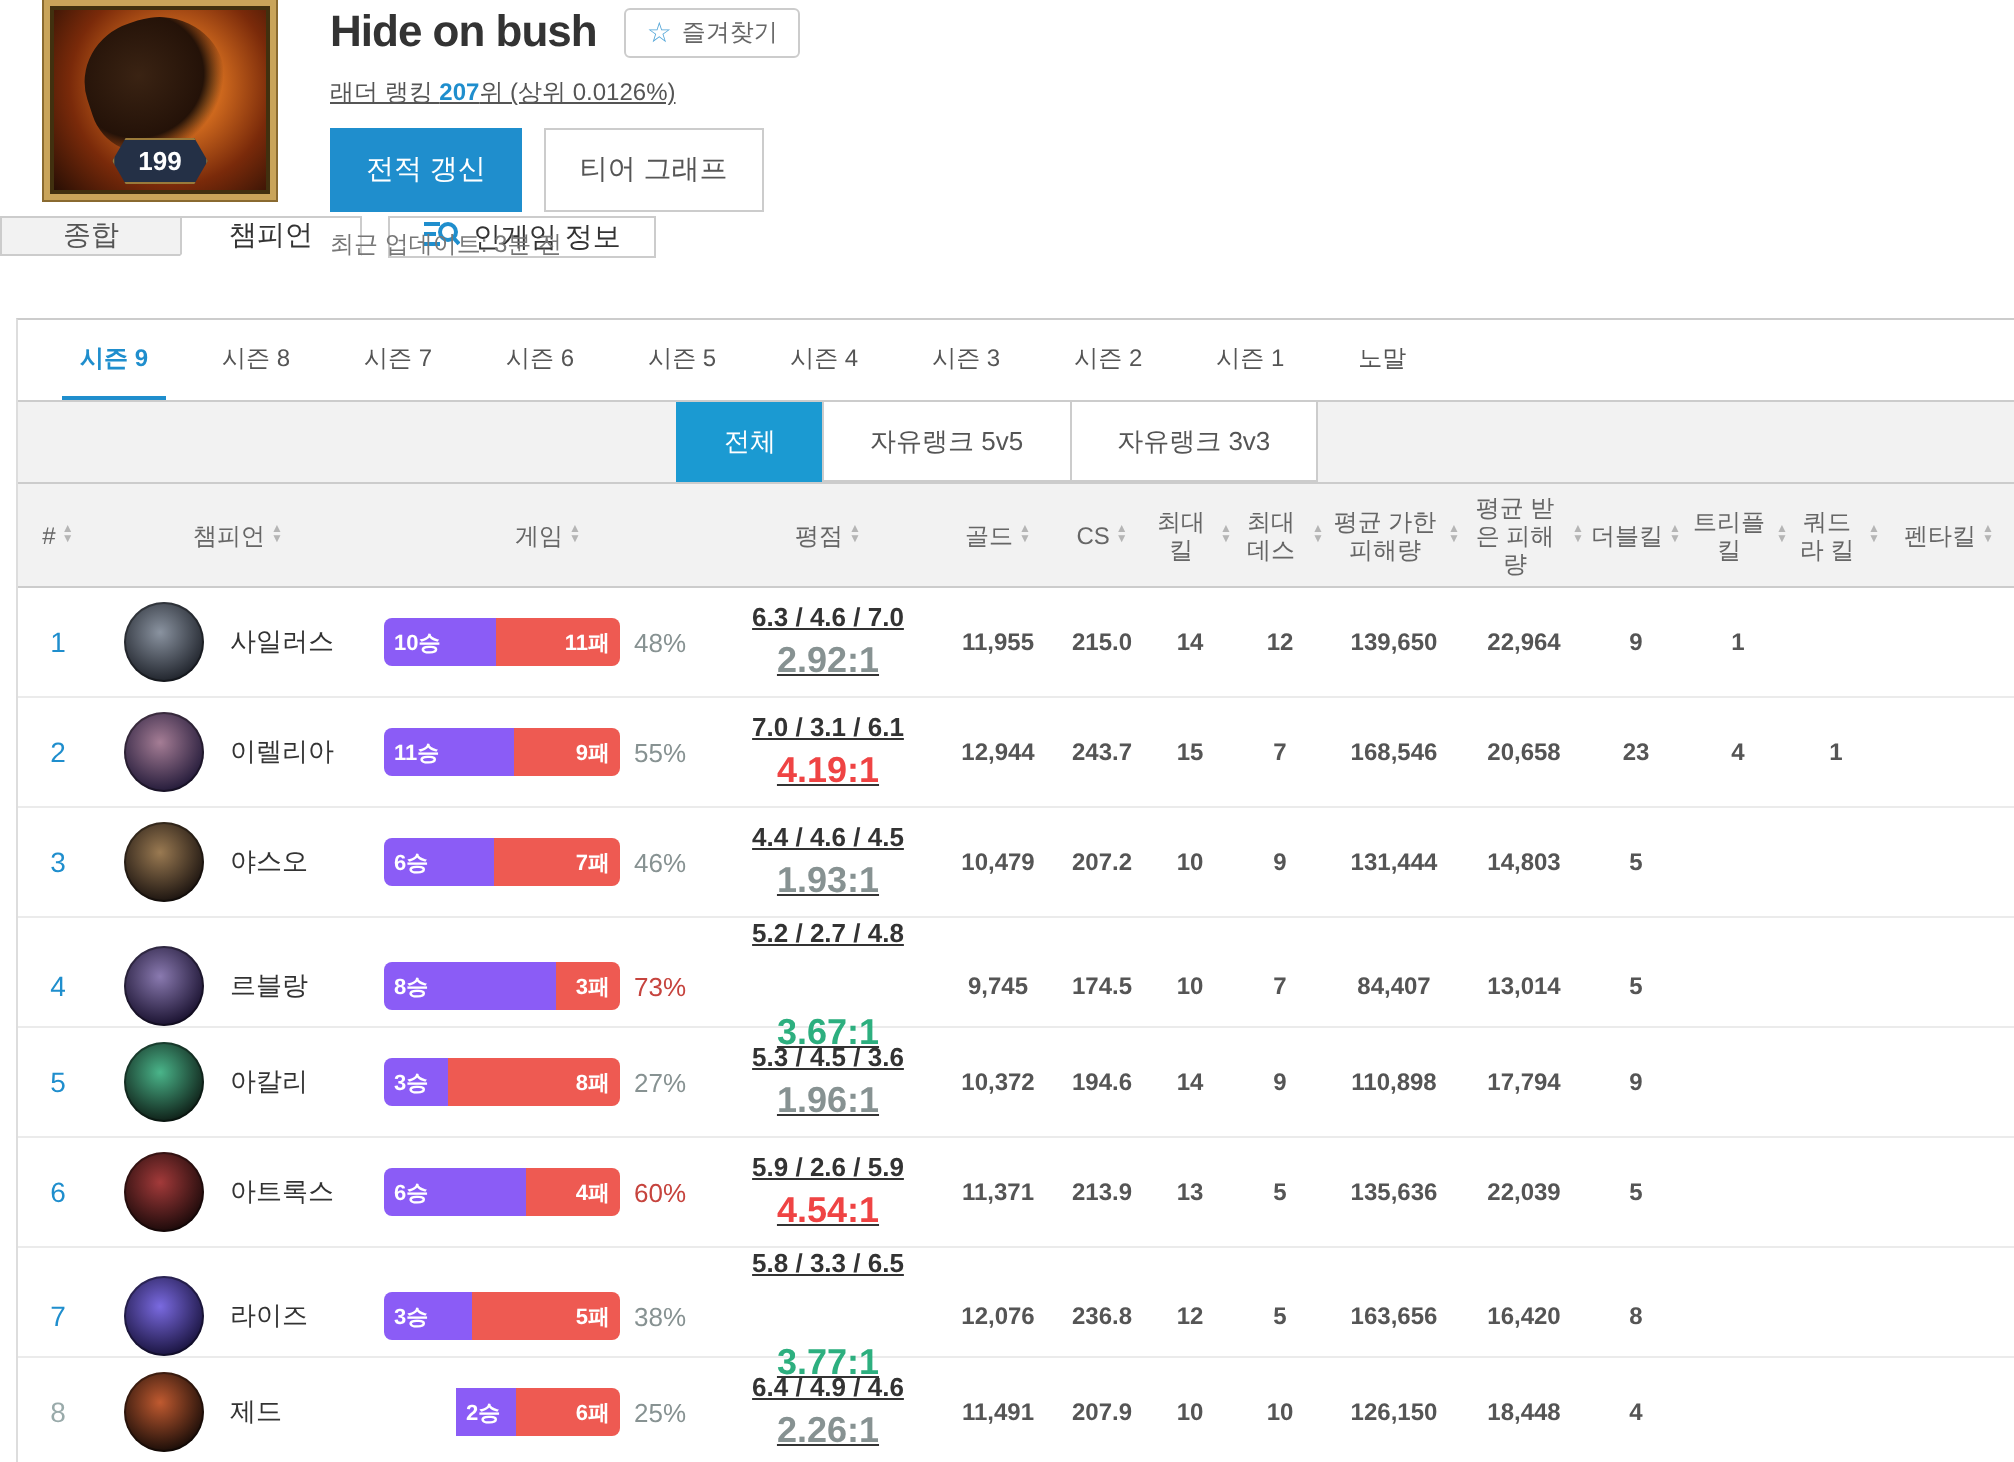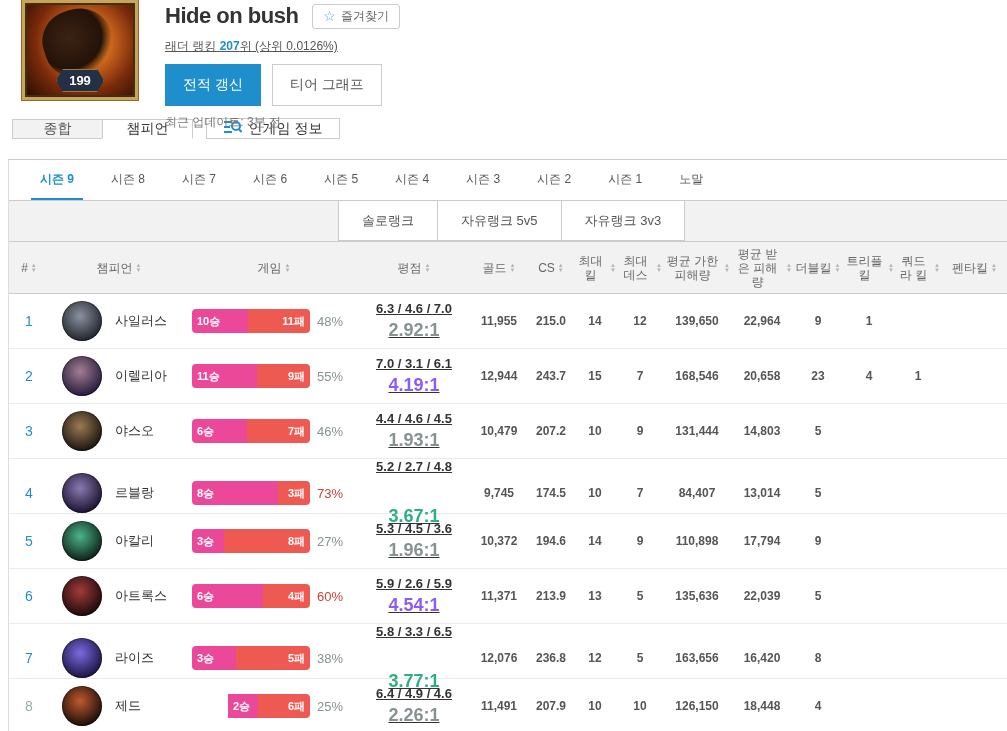--- a/index.html
+++ b/index.html
@@ -26,21 +26,21 @@
   .fav-btn .star { color:#53a6d8; font-size:14px; line-height:1; }
   .rank-line { margin-top:9px; font-size:12px; color:#555;text-decoration:underline; }
   .rank-line b { color:#1f8ecd; }
   .btn-row { margin-top:9px; display:flex; gap:11px; }
   .btn { font-size:14px; padding:11px 17px; cursor:pointer; }
   .btn-blue { background:#1f8ecd; border:1px solid #1f8ecd; color:#fff; }
   .btn-white { background:#fff; border:1px solid #ccc; color:#555; }
   .update-text { margin-top:8px; font-size:12px; color:#777; }
 
   
-  .main-tabs { display:flex; margin-left:12px; height:41px; align-items:center; }
+  .main-tabs { display:flex; margin-left:0; height:41px; align-items:flex-start; }
   .tab { width:91px; display:flex; align-items:center; justify-content:center; gap:7px;
     background:#f2f2f2; border:1px solid #ccc; color:#555; font-size:14px;
     margin-left:-1px; cursor:pointer; }
   .tab:first-child { margin-left:0; }
   .tab.active { background:#fff; border-bottom-color:#fff; color:#333; }
   .tab.wide { width:134px; background:#fff; margin-left:13px; color:#333; }
 
   
   .panel { margin-left:8px; margin-top:10px; width:999px;
     border-top:1px solid #ccc; border-left:1px solid #ddd; }
@@ -69,29 +69,29 @@
   .cell { text-align:center; font-size:12px; font-weight:bold; color:#555; }
   .rank { font-size:14px; font-weight:normal; color:#1f8ecd; }
   .rank.muted { color:#9aa; }
   .champ { display:flex; align-items:center; gap:13px; padding-left:13px; }
   .champ-icon { width:40px; height:40px; border-radius:50%; flex:none;
     box-shadow: inset 0 0 0 1px rgba(0,0,0,.35); }
   .champ-name { font-size:13px; color:#333; }
   .game { display:flex; align-items:center; gap:7px; padding-left:3px; }
   .bar { width:118px; height:24px; border-radius:4px; overflow:hidden; display:flex;
     font-size:11px; font-weight:bold; color:#fff; }
-  .bar .w { background:#ec4899; display:flex; align-items:center; padding-left:5px; }
+  .bar .w { background:#8b5cf6; display:flex; align-items:center; padding-left:5px; }
   .bar .l { background:#ee5a52; flex:1; display:flex; align-items:center;
     justify-content:flex-end; padding-right:5px; }
   .pct { font-size:13px; color:#879292; }
   .pct.hot { color:#c6443e; }
   .kda { text-align:center;text-decoration:underline; }
   .kda-line1 { font-size:13px; font-weight:bold; color:#333; }
   .kda-line2 { font-size:18px; font-weight:bold; margin-top:4px; }
-  .t-gray { color:#879292; } .t-green { color:#2daf7f;margin-top:32px; } .t-blue { color:#8b5cf6; }
+  .t-gray { color:#879292; } .t-green { color:#2daf7f;margin-top:32px; } .t-blue { color:#ef4444; }
 </style>
 </head>
 <body>
 
 <header class="profile-header">
   <div class="profile-img">
     <div class="level-badge">199</div>
   </div>
   <div class="profile-info">
     <div class="name-row">
@@ -140,21 +140,21 @@
       <div class="season">시즌 7</div>
       <div class="season">시즌 6</div>
       <div class="season">시즌 5</div>
       <div class="season">시즌 4</div>
       <div class="season">시즌 3</div>
       <div class="season">시즌 2</div>
       <div class="season">시즌 1</div>
       <div class="season">노말</div>
     </nav>
   <div class="queue-filters" id="queue-filters">
-      <button class="qf">솔로랭크</button>
+      <button class="qf active">전체</button>
       <button class="qf">자유랭크 5v5</button>
       <button class="qf">자유랭크 3v3</button>
     </div>
   <div class="champ-table">
     <div class="thead" id="thead">
         <div class="th">
           <span>#</span>
           <span class="sort">
             <span>▲</span>
             <span>▼</span>

